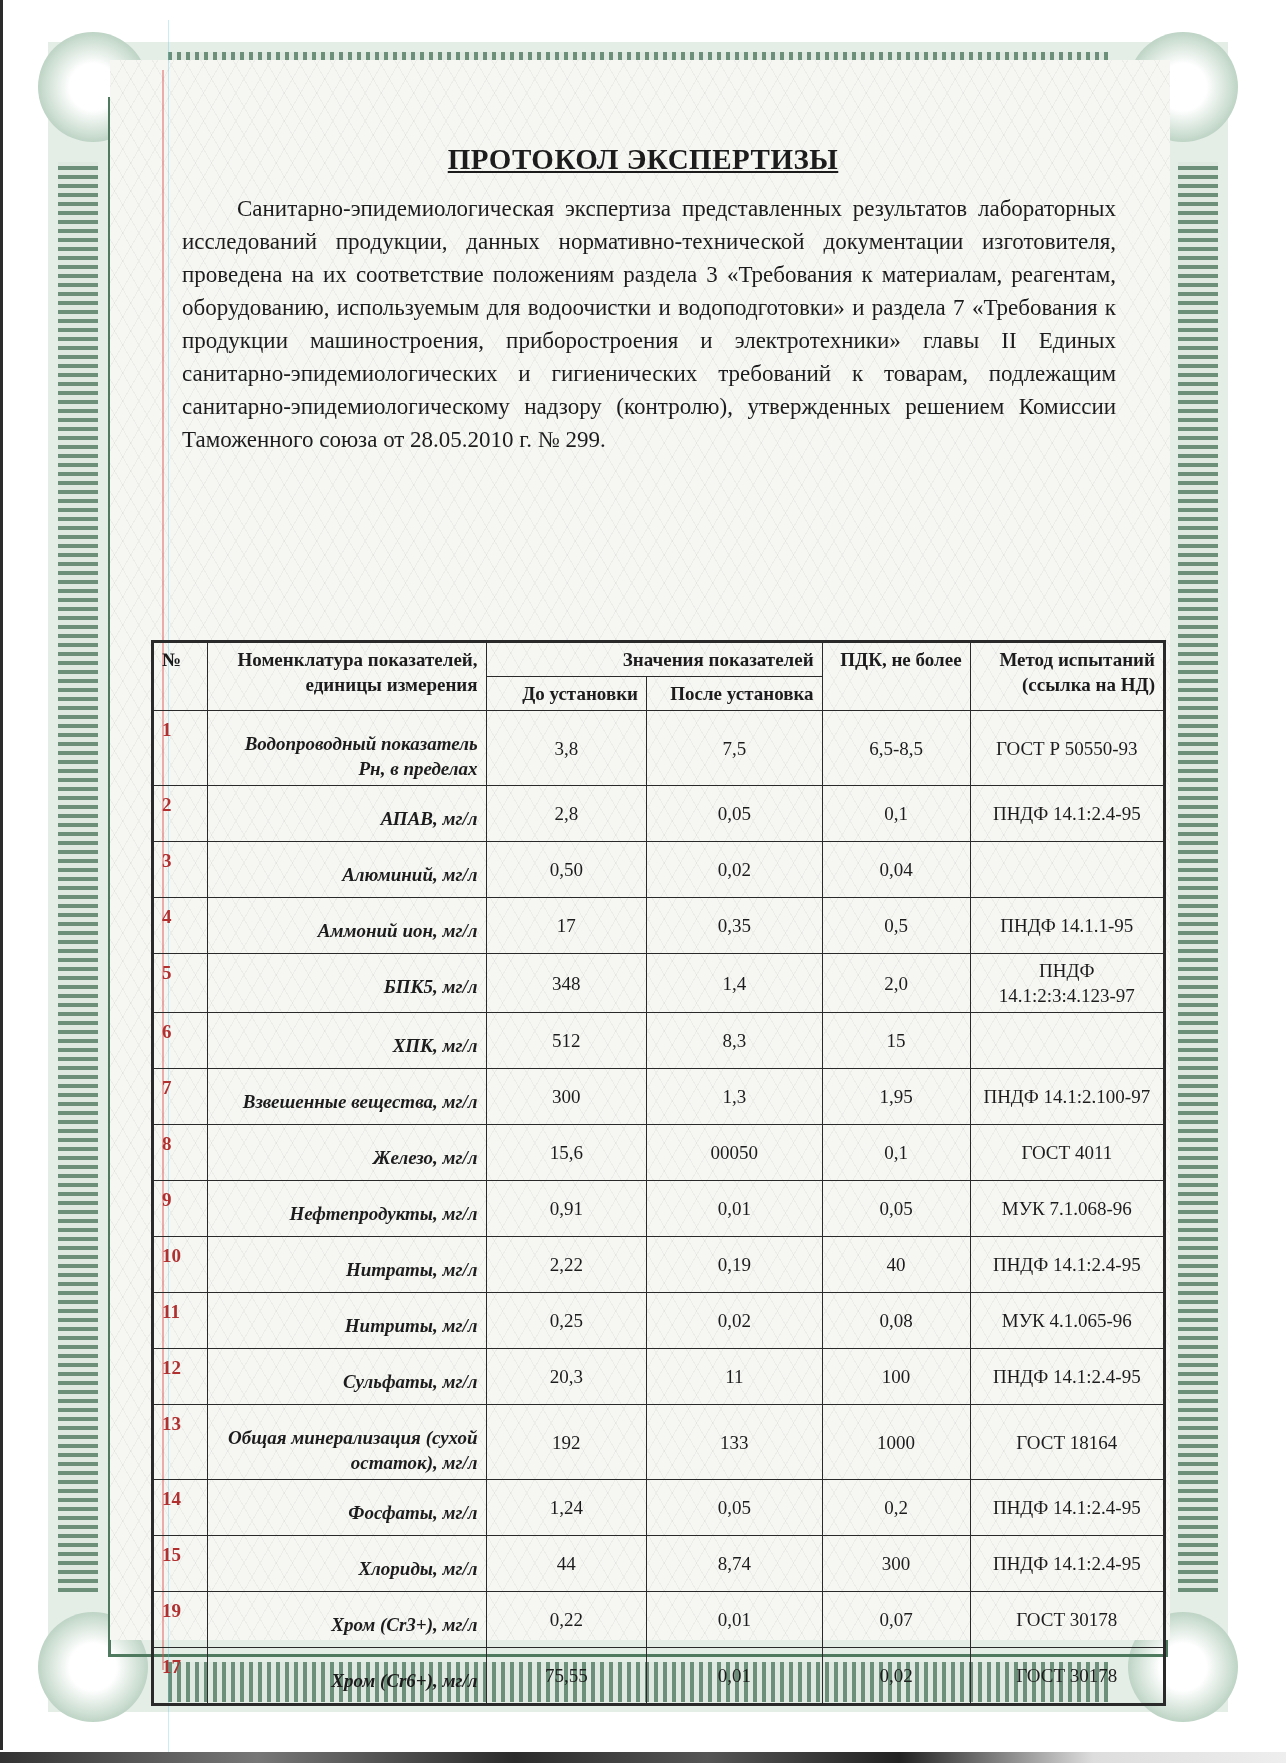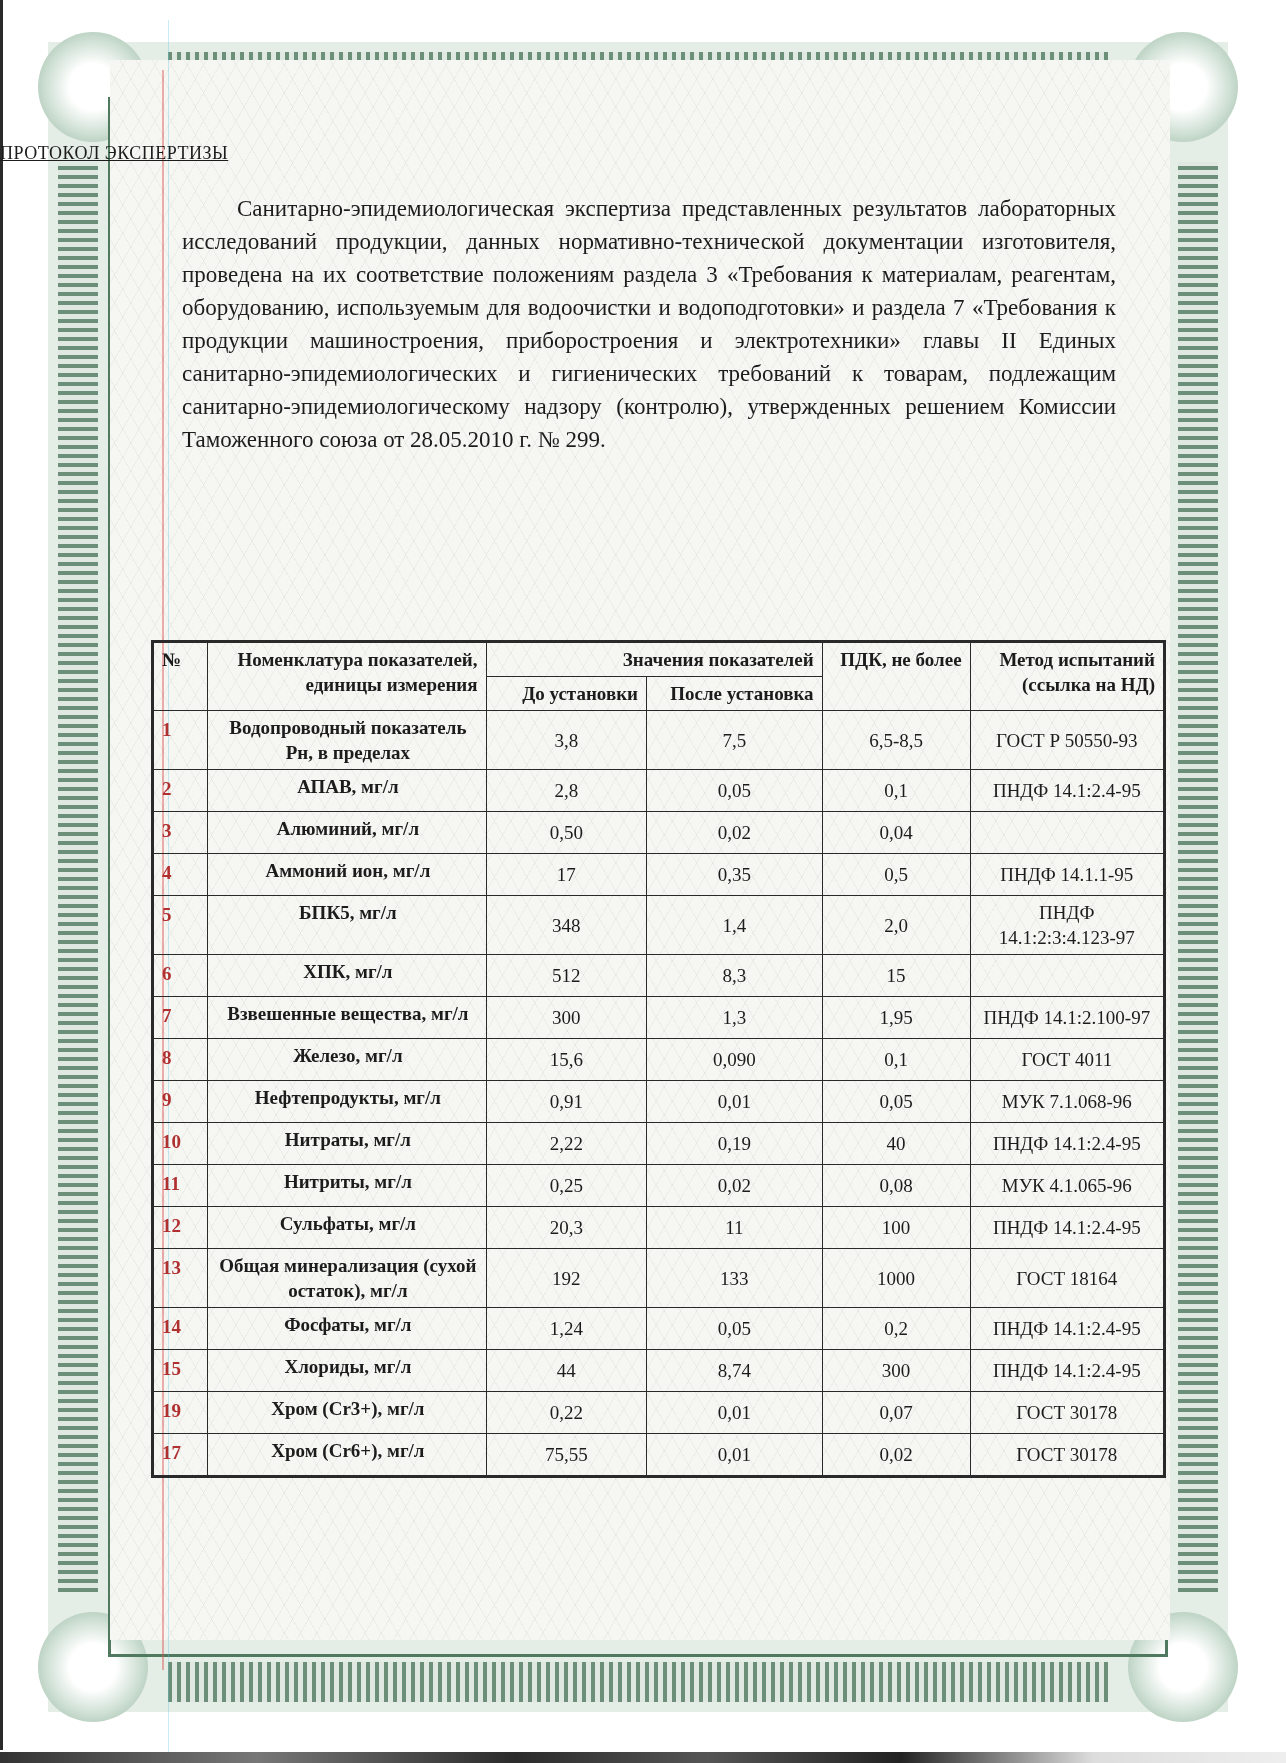--- a/index.html
+++ b/index.html
@@ -48,22 +48,22 @@
   .red-margin {
     position: absolute; left: 162px; top: 70px; width: 2px; height: 1600px;
     background: rgba(220,80,80,0.45);
   }
   .blue-margin {
     position: absolute; left: 168px; top: 20px; width: 1px; height: 1740px;
     background: rgba(100,200,230,0.35);
   }
 
   .title {
-    position: absolute; left: 0; right: 0; top: 143px; 
-    font-size: 18px; font-weight: normal; text-decoration: underline;
+    position: absolute; left: 0; right: 0; top: 143px; text-align: center;
+    font-size: 29px; font-weight: bold; text-decoration: underline;
     letter-spacing: 0.5px;
   }
   .intro {
     position: absolute; left: 178px; width: 942px; top: 188px;
     font-size: 23px; line-height: 33px; text-align: justify;
   }
   .intro p { margin: 4px; text-indent: 55px; }
 
   table.results {
     position: absolute; left: 151px; top: 640px; width: 1015px;
@@ -74,21 +74,21 @@
     border: 1.5px solid #2a2a2a; padding: 4px 8px;
   }
   table.results th {
     font-weight: bold; text-align: right; vertical-align: top; line-height: 25px;
     font-size: 19px;
   }
   table.results td { text-align: center; vertical-align: middle; line-height: 25px; }
   table.results td.num {
     color: #b03030; font-weight: bold; text-align: left; vertical-align: top; padding-top: 6px;
   }
-  table.results td.name { text-align: center; font-weight: bold; vertical-align: top; padding-left: 10px; padding-top: 4px; }
+  table.results td.name { text-align: right; font-weight: bold; vertical-align: top; padding-left: 10px; padding-top: 20px; font-style: italic; }
   table.results tr.body-row td { height: 31px; }
   .col-num { width: 44px; } .col-name { width: 222px; } .col-before { width: 128px; }
   .col-after { width: 140px; } .col-pdk { width: 118px; } .col-method { width: 155px; }
 </style>
 </head>
 <body>
 
 <div class="scan-left-edge"></div>
 
 <div class="cert-frame">
@@ -189,21 +189,21 @@
         <td class="name">Взвешенные вещества, мг/л</td>
         <td>300</td>
         <td>1,3</td>
         <td>1,95</td>
         <td>ПНДФ 14.1:2.100-97</td>
       </tr>
       <tr class="body-row">
         <td class="num">8</td>
         <td class="name">Железо, мг/л</td>
         <td>15,6</td>
-        <td>0,090</td>
+        <td>00050</td>
         <td>0,1</td>
         <td>ГОСТ 4011</td>
       </tr>
       <tr class="body-row">
         <td class="num">9</td>
         <td class="name">Нефтепродукты, мг/л</td>
         <td>0,91</td>
         <td>0,01</td>
         <td>0,05</td>
         <td>МУК 7.1.068-96</td>

